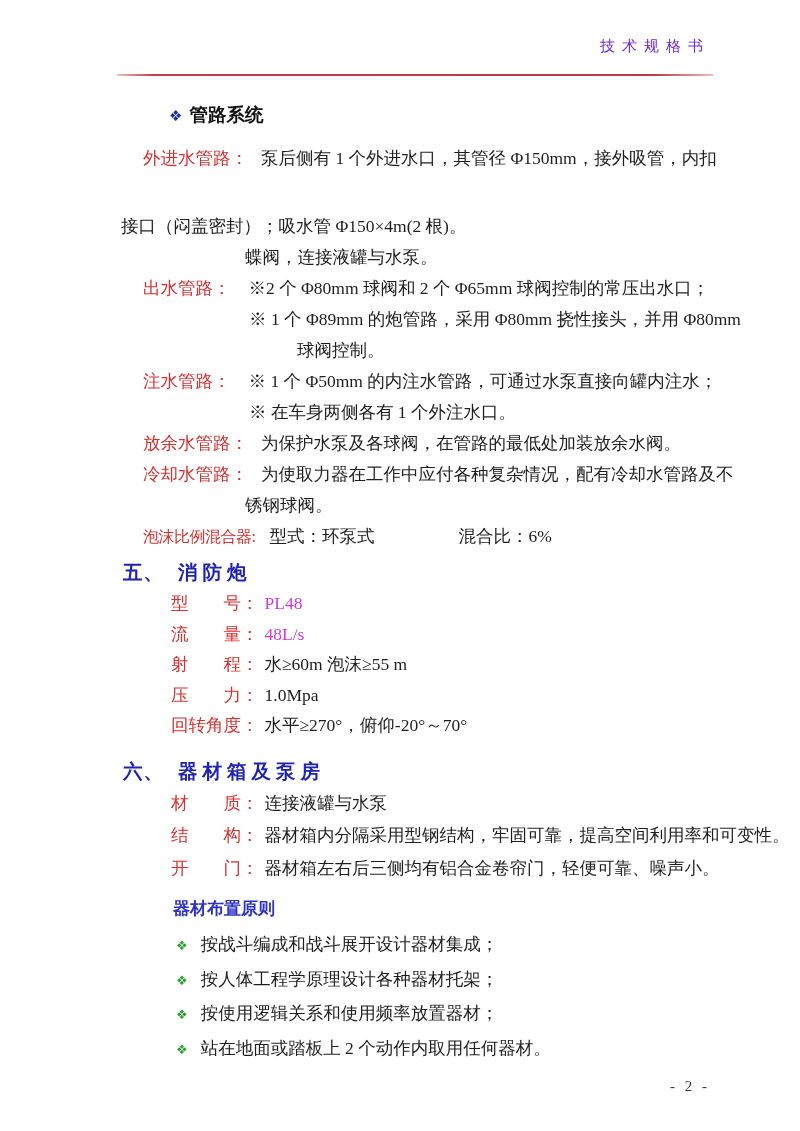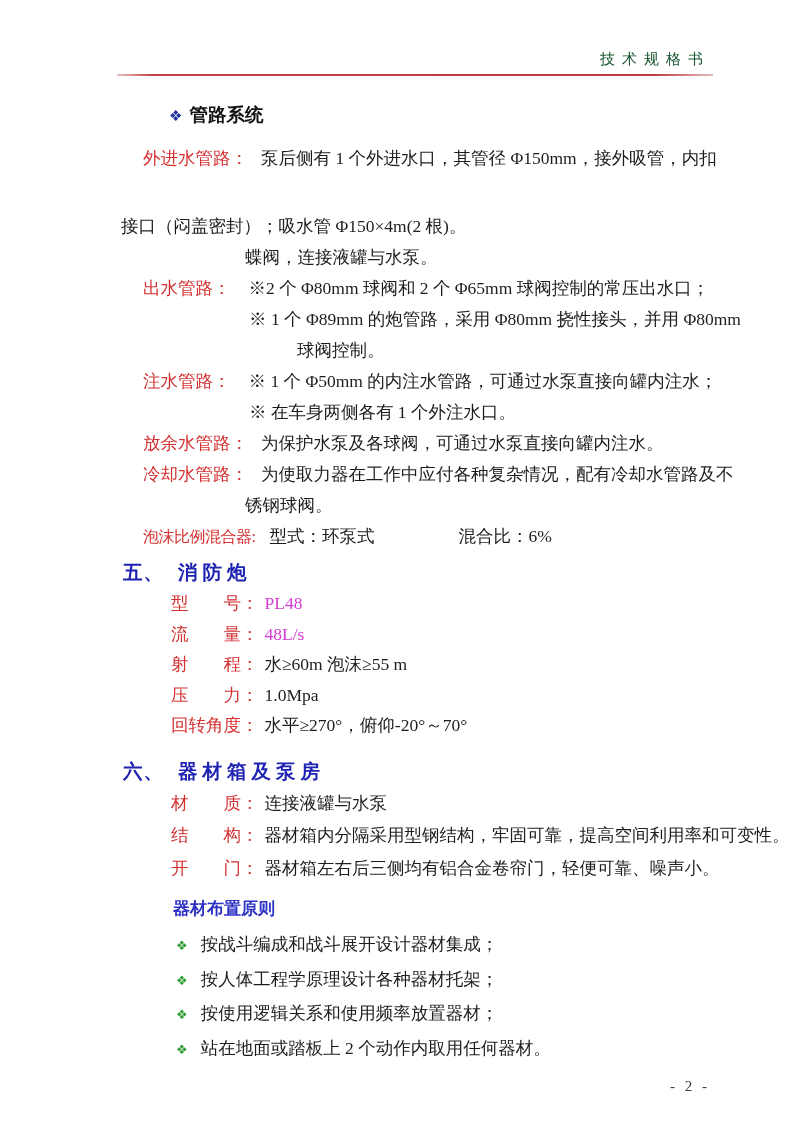--- a/index.html
+++ b/index.html
@@ -10,23 +10,23 @@
     height: 1131px;
     background: #ffffff;
     font-family: "Liberation Serif", "DejaVu Serif", serif;
     color: #1d1d1d;
     font-size: 17.5px;
     overflow: hidden;
   }
   
   .header-title {
     position: absolute;
-    top: 50px;
+    top: 37px;
     left: 600px;
-    color: #14532d;
+    color: #6d28d9;
     font-size: 15px;
     letter-spacing: 7px;
     white-space: nowrap;
   }
   .header-rule {
     position: absolute;
     top: 74px;
     left: 117px;
     width: 596px;
     height: 2px;
@@ -133,21 +133,21 @@
     </div>
     <div class="pline ind236">※ 1 个 Φ89mm 的炮管路，采用 Φ80mm 挠性接头，并用 Φ80mm</div>
     <div class="pline ind284">球阀控制。</div>
 
     <div class="pline">
       <span class="plabel">注水管路：</span><span class="pc g18">※ 1 个 Φ50mm 的内注水管路，可通过水泵直接向罐内注水；</span>
     </div>
     <div class="pline ind236">※ 在车身两侧各有 1 个外注水口。</div>
 
     <div class="pline">
-      <span class="plabel">放余水管路：</span><span class="pc">为保护水泵及各球阀，可通过水泵直接向罐内注水。</span>
+      <span class="plabel">放余水管路：</span><span class="pc">为保护水泵及各球阀，在管路的最低处加装放余水阀。</span>
     </div>
 
     <div class="pline">
       <span class="plabel">冷却水管路：</span><span class="pc">为使取力器在工作中应付各种复杂情况，配有冷却水管路及不</span>
     </div>
     <div class="pline ind232">锈钢球阀。</div>
 
     <div class="pline">
       <span class="foam-label">泡沫比例混合器:</span><span class="foam-type">型式：环泵式</span><span class="foam-ratio">混合比：6%</span>
     </div>

